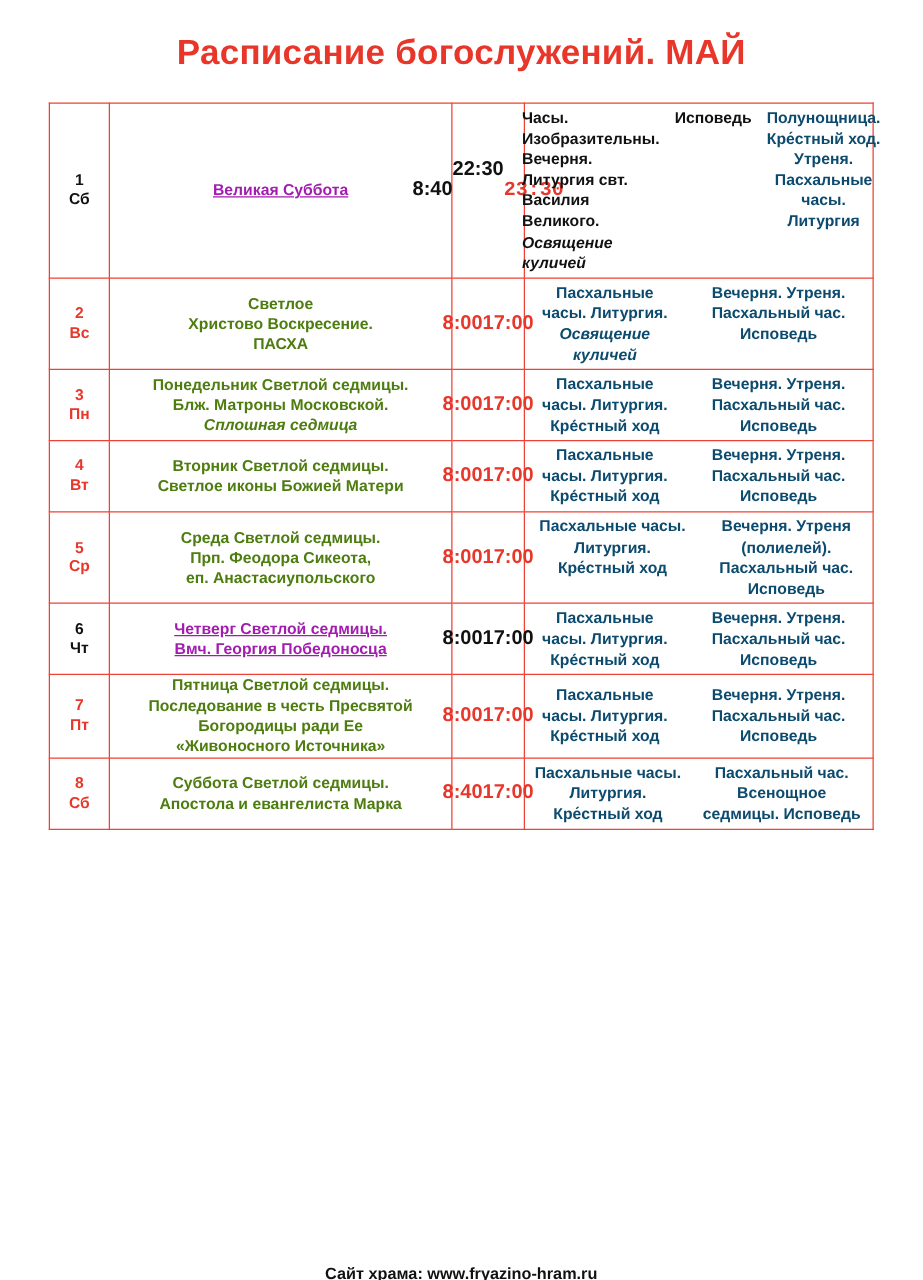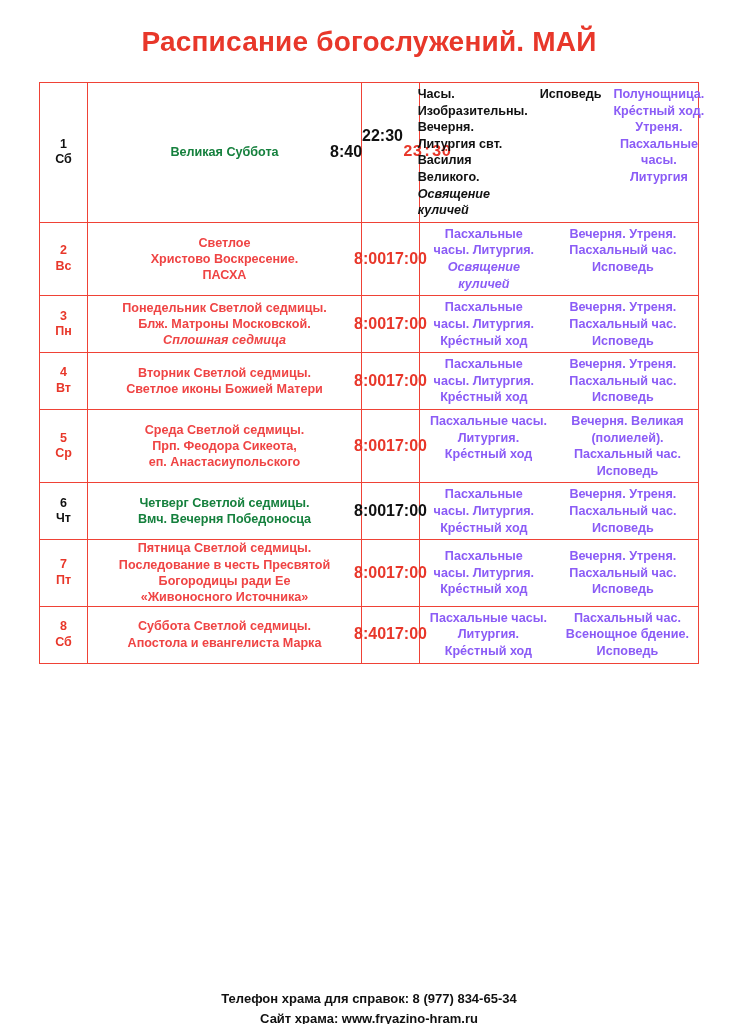--- a/index.html
+++ b/index.html
@@ -53,24 +53,24 @@
     line-height: 1.25;
     padding: 2px 1px;
   }
   td.daycell.black { color: #111; }
   td.desc {
     width: 274px;
     text-align: center;
     font-weight: bold;
     font-size: 12.6px;
     line-height: 1.3;
-    color: #ef4444;
+    color: #4d7c0f;
     padding: 4px 6px;
   }
-  td.desc.black { color: #15803d; }
+  td.desc.black { color: #a21caf; text-decoration: underline; }
   td.desc .ital {
     font-style: italic;
     font-weight: bold;
   }
   td.times {
     width: 58px;
     padding: 0;
   }
   td.events {
     padding: 0;
@@ -88,21 +88,21 @@
     font-size: 16px;
     color: #e8372a;
     line-height: 1.3;
     text-align: center;
   }
   .slot.black { color: #111; }
   .ev {
     font-weight: bold;
     font-size: 12.6px;
     line-height: 1.32;
-    color: #8b5cf6;
+    color: #0c4a6e;
     text-align: center;
     padding: 3px 6px;
   }
   .ev.black { color: #111; }
   .ev .ital { font-style: italic; font-weight: bold; }
   .ev.left { text-align: left; padding-left: 10px; }
   .footer {
     position: absolute;
     left: 0;
     right: 0;
@@ -259,34 +259,34 @@
                 <div class="slot" style="height: 39px;">17:00</div>
               </div>
             </td>
             <td class="events">
               <div class="slots">
                 <div class="ev">
                   <div>Пасхальные часы. Литургия.</div>
                   <div>Кре́стный ход</div>
                 </div>
                 <div class="ev">
-                  <div>Вечерня. Великая (полиелей).</div>
+                  <div>Вечерня. Утреня (полиелей).</div>
                   <div>Пасхальный час. Исповедь</div>
                 </div>
               </div>
             </td>
           </tr>
           <tr>
             <td class="daycell black">
               <div>6</div>
               <div>Чт</div>
             </td>
             <td class="desc black">
               <div>Четверг Светлой седмицы.</div>
-              <div>Вмч. Вечерня Победоносца</div>
+              <div>Вмч. Георгия Победоносца</div>
             </td>
             <td class="times">
               <div class="slots">
                 <div class="slot black" style="height: 39px;">8:00</div>
                 <div class="slot black" style="height: 39px;">17:00</div>
               </div>
             </td>
             <td class="events">
               <div class="slots">
                 <div class="ev">
@@ -346,27 +346,26 @@
               </div>
             </td>
             <td class="events">
               <div class="slots">
                 <div class="ev">
                   <div>Пасхальные часы. Литургия.</div>
                   <div>Кре́стный ход</div>
                 </div>
                 <div class="ev">
                   <div>Пасхальный час.</div>
-                  <div>Всенощное бдение. Исповедь</div>
+                  <div>Всенощное седмицы. Исповедь</div>
                 </div>
               </div>
             </td>
           </tr>
         </tbody>
     </table>
   </div>
 
   <div class="footer">
-    <div>Телефон храма для справок: 8 (977) 834-65-34</div>
     <div>Сайт храма: www.fryazino-hram.ru</div>
   </div>
 
 </div>
 
 </body></html>

